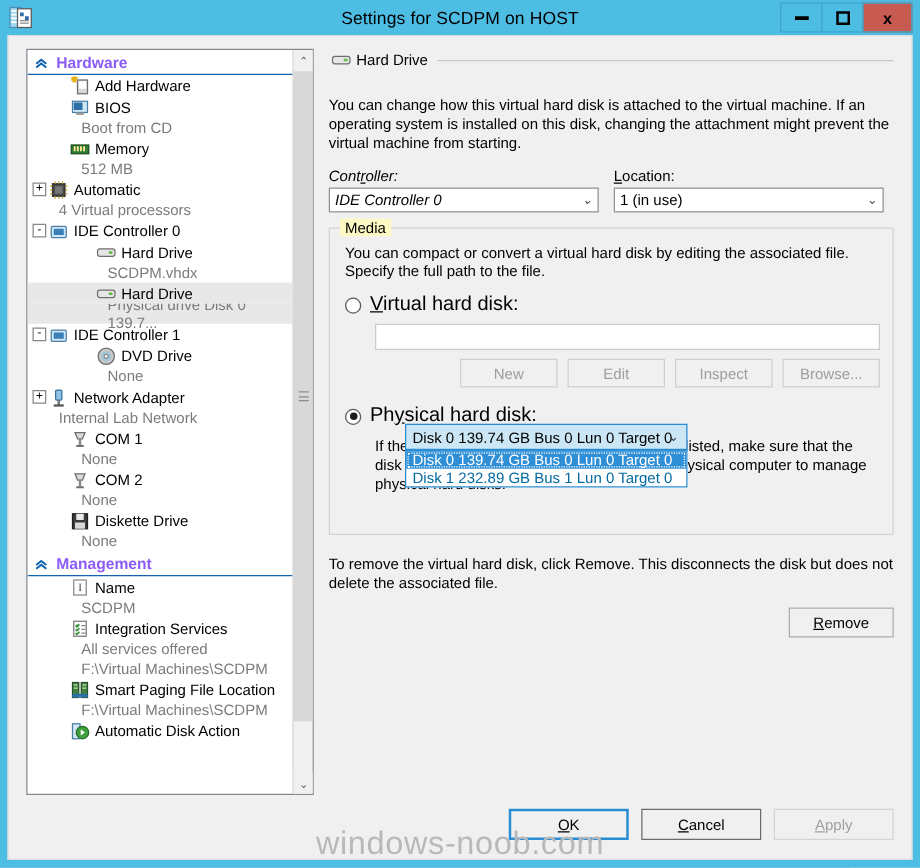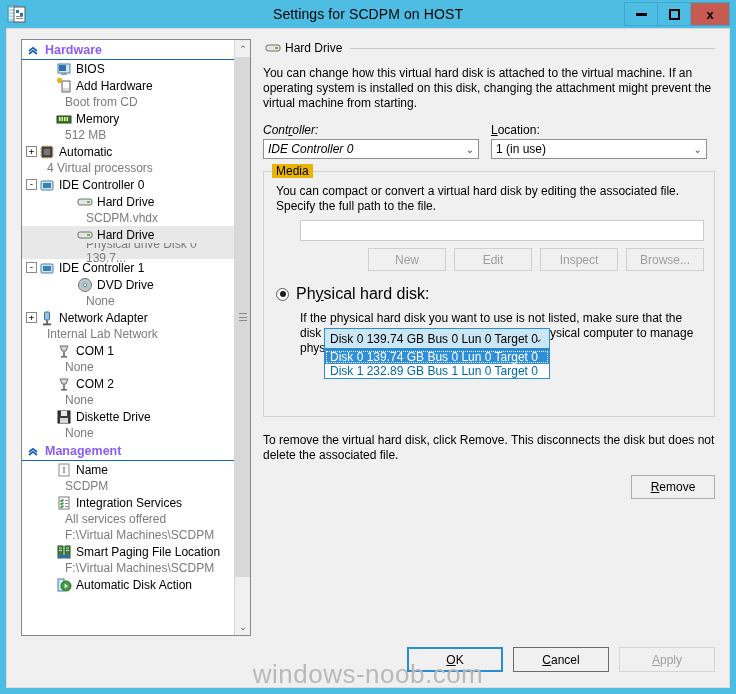--- a/index.html
+++ b/index.html
@@ -154,21 +154,21 @@
   .pane-head {
     display:flex; align-items:center;
     font-size: 12px; color: #000;
     height: 18px;
   }
   .pane-head .hr {
     flex: 1; height: 1px; background: #c8c8c8; margin-left: 8px;
   }
   .para {
     font-size: 12px; color: #000; line-height: 15px;
-    margin-top: 9px;
+    margin-top: 20px;
   }
   .fieldlabel { font-size: 12px; color: #000; margin-bottom: 2px; }
   .u { text-decoration: underline; }
   .combo {
     position: relative;
     height: 20px;
     background: #fff;
     border: 1px solid #8e8f8f;
     box-sizing: border-box;
     font-size: 12px;
@@ -182,21 +182,21 @@
   }
   .group {
     position: relative;
     border: 1px solid #d3d3d3;
     margin-top: 12px;
     padding: 10px 10px 10px 12px;
     box-sizing: border-box;
   }
   .group-title {
     position: absolute; left: 8px; top: -8px;
-    background: #eab308; padding: 0 4px;
+    background: #fef9c3; padding: 0 4px;
     font-size: 12px; color: #000;
   }
   .radio-row { display:flex; align-items:center; margin-top: 10px; }
   .radio {
     width: 13px; height: 13px; border-radius: 50%;
     border: 1px solid #5a5a5a; background: #fff;
     margin-right: 7px; flex: 0 0 auto;
     display:flex; align-items:center; justify-content:center;
     box-sizing: border-box;
   }
@@ -323,34 +323,34 @@
               <svg width="12" height="12" viewBox="0 0 12 12">
                 <path d="M2 7l4-3.2L10 7" stroke="#1263b0" stroke-width="1.7" fill="none"></path>
                 <path d="M2 10l4-3.2L10 10" stroke="#1263b0" stroke-width="1.7" fill="none"></path>
               </svg>
             </span>
             <span>Hardware</span>
           </div>
           <div class="row in1">
             <span class="expander blank"></span>
             <span class="ico"><svg width="16" height="16" viewBox="0 0 16 16">
+                <rect x="6" y="3" width="8" height="11" fill="#d8d8d8" stroke="#6e6e6e"></rect>
+                <rect x="7" y="4" width="6" height="6" fill="#fff"></rect>
+                <path d="M1 2h5M3.5 0v5" stroke="#e8b21a" stroke-width="3"></path>
+              </svg></span>
+            <span class="lbl">Add Hardware</span>
+          </div>
+          <div class="row in1">
+            <span class="expander blank"></span>
+            <span class="ico"><svg width="16" height="16" viewBox="0 0 16 16">
                 <rect x="2" y="3" width="12" height="9" fill="#cfe6f5" stroke="#4c7fa5"></rect>
                 <rect x="3" y="4" width="7" height="6" fill="#2f6fa8"></rect>
                 <rect x="5" y="12" width="6" height="2" fill="#9a9a9a"></rect>
               </svg></span>
             <span class="lbl">BIOS</span>
-          </div>
-          <div class="row in1">
-            <span class="expander blank"></span>
-            <span class="ico"><svg width="16" height="16" viewBox="0 0 16 16">
-                <rect x="6" y="3" width="8" height="11" fill="#d8d8d8" stroke="#6e6e6e"></rect>
-                <rect x="7" y="4" width="6" height="6" fill="#fff"></rect>
-                <path d="M1 2h5M3.5 0v5" stroke="#e8b21a" stroke-width="3"></path>
-              </svg></span>
-            <span class="lbl">Add Hardware</span>
           </div>
           <div class="sub in1">Boot from CD</div>
           <div class="row in1">
             <span class="expander blank"></span>
             <span class="ico"><svg width="16" height="16" viewBox="0 0 16 16">
                 <rect x="1" y="5" width="14" height="7" fill="#2e7d32" stroke="#1b4d1e"></rect>
                 <g fill="#ffe79a">
                   <rect x="3" y="6" width="1.5" height="4"></rect>
                   <rect x="5.5" y="6" width="1.5" height="4"></rect>
                   <rect x="8" y="6" width="1.5" height="4"></rect>
@@ -564,20 +564,24 @@
             <span>1 (in use)</span>
             <span class="arrow">⌄</span>
           </div>
         </div>
       </div>
 
       <div class="group" style="height:246px;">
         <div class="group-title">Media</div>
         <div class="para" style="margin-top:2px;">You can compact or convert a virtual hard disk by editing the associated file. Specify the full path to the file.</div>
 
+        <div class="radio-row">
+          <span class="radio"></span>
+          <span><span class="u">V</span>irtual hard disk:</span>
+        </div>
         <div class="txtbox"></div>
 
         <div class="btnrow">
           <div class="btn disabled">New</div>
           <div class="btn disabled">Edit</div>
           <div class="btn disabled">Inspect</div>
           <div class="btn disabled">Browse...</div>
         </div>
 
         <div class="radio-row" style="margin-top:14px;">

